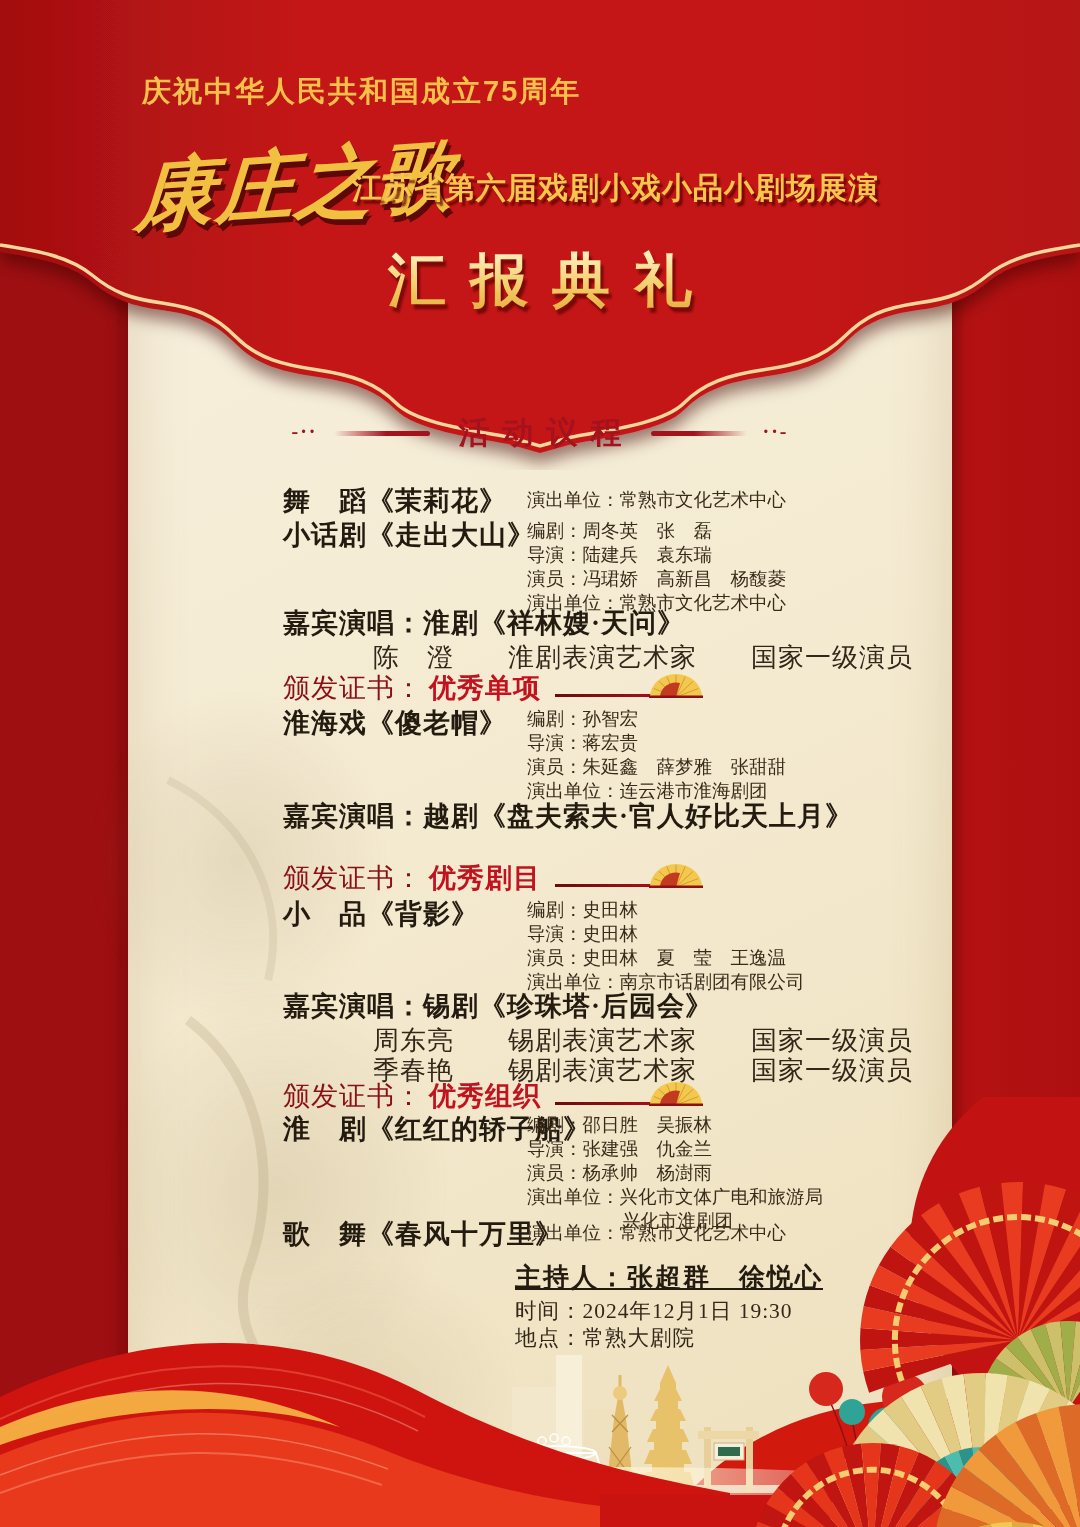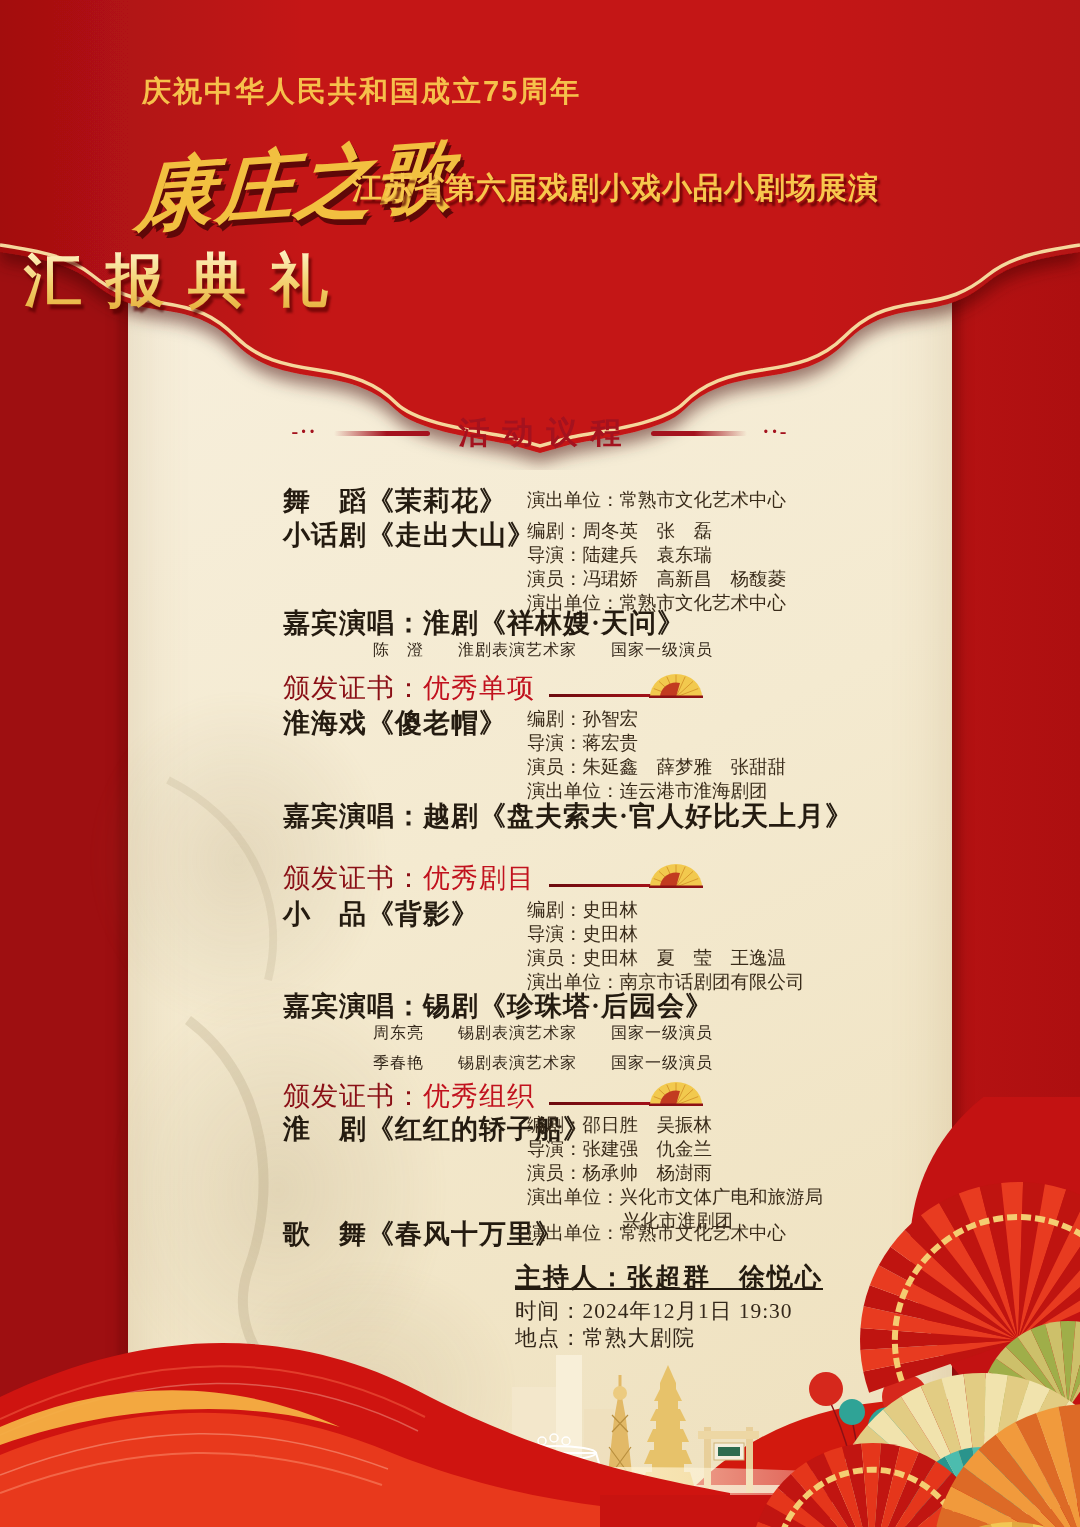--- a/index.html
+++ b/index.html
@@ -17,43 +17,43 @@
   
   .curtain{position:absolute;left:0;top:0;width:1080px;height:470px;pointer-events:none;}
   
   .banner{position:absolute;left:142px;top:72px;font-family:"Liberation Sans","DejaVu Sans",sans-serif;
     font-weight:bold;font-size:29px;letter-spacing:2px;color:#f6c04b;}
   .logo{position:absolute;left:136px;top:134px;font-size:78px;font-weight:bold;font-style:italic;
     color:#f2c040;transform:rotate(-4deg) skewX(-8deg);letter-spacing:2px;
     text-shadow:4px 6px 0 #5f0808,2px 3px 0 #7a0b0b;}
   .etitle{position:absolute;left:352px;top:168px;font-size:30px;font-weight:bold;color:#f7c74d;
     letter-spacing:1px;text-shadow:3px 4px 2px rgba(90,0,0,.75);}
-  .ctitle{position:absolute;left:0;top:242px;width:1080px;font-size:58px;font-weight:bold;
+  .ctitle{position:absolute;left:0;top:242px;width:1080px;text-align:center;font-size:58px;font-weight:bold;
     letter-spacing:24px;padding-left:24px;box-sizing:border-box;
     background:linear-gradient(180deg,#fdeebb 15%,#f3cf6b 55%,#e2a62e 100%);
     -webkit-background-clip:text;background-clip:text;color:transparent;
     filter:drop-shadow(3px 5px 1px rgba(85,0,0,.65));}
   
   .agenda{position:absolute;left:0;top:412px;width:1080px;display:flex;justify-content:center;align-items:center;gap:16px;color:#a4121e;}
   .agenda .txt{font-size:31px;font-weight:bold;letter-spacing:13px;padding-left:13px;}
   .dline{width:96px;height:5px;border-radius:3px;}
   .dl-l{background:linear-gradient(90deg,rgba(164,18,30,0),#a4121e 55%);}
   .dl-r{background:linear-gradient(270deg,rgba(164,18,30,0),#a4121e 55%);}
   .ddots{font-size:20px;font-weight:bold;letter-spacing:2px;transform:translateY(-2px);}
   
   .prow{position:absolute;left:283px;width:560px;color:#241b10;}
   .ptitle{font-size:27px;font-weight:bold;letter-spacing:1px;white-space:nowrap;}
   .pdetails{position:absolute;left:244px;top:2px;font-size:18.5px;line-height:24px;color:#392b1a;white-space:nowrap;}
   .pdetails.single{top:5px;}
   .pdetails .indent{margin-left:95px;}
   .gtitle{font-size:27px;font-weight:bold;letter-spacing:1px;white-space:nowrap;}
-  .gcredit{position:absolute;left:90px;font-size:16px;letter-spacing:1px;color:#33271a;white-space:nowrap;}
+  .gcredit{position:absolute;left:90px;font-size:26px;letter-spacing:1px;color:#33271a;white-space:nowrap;}
   .certrow{position:absolute;left:283px;width:420px;display:flex;align-items:flex-end;}
   .certpre{font-size:27px;font-weight:normal;color:#8a0f16;letter-spacing:1px;white-space:nowrap;}
-  .certaward{font-size:27px;font-weight:normal;color:#c1121e;letter-spacing:1px;white-space:nowrap;}
+  .certaward{font-size:27px;font-weight:bold;color:#c1121e;letter-spacing:1px;white-space:nowrap;margin-left:6px;}
   .certline{flex:1;height:3px;margin:0 0 9px 14px;background:linear-gradient(90deg,#6b0b0e,#a31018);}
   .certfan{margin:0 0 7px -2px;}
   
   .host{position:absolute;left:515px;top:1260px;font-size:26px;font-weight:bold;color:#241b10;letter-spacing:2px;text-decoration:underline;}
   .ftime{position:absolute;left:515px;top:1296px;font-size:21.5px;color:#33271a;letter-spacing:1px;}
   .fvenue{position:absolute;left:515px;top:1323px;font-size:21.5px;color:#33271a;letter-spacing:1px;}
   .deco{position:absolute;left:0;bottom:0;width:1080px;height:430px;pointer-events:none;}
 </style>
 </head>
 <body>

